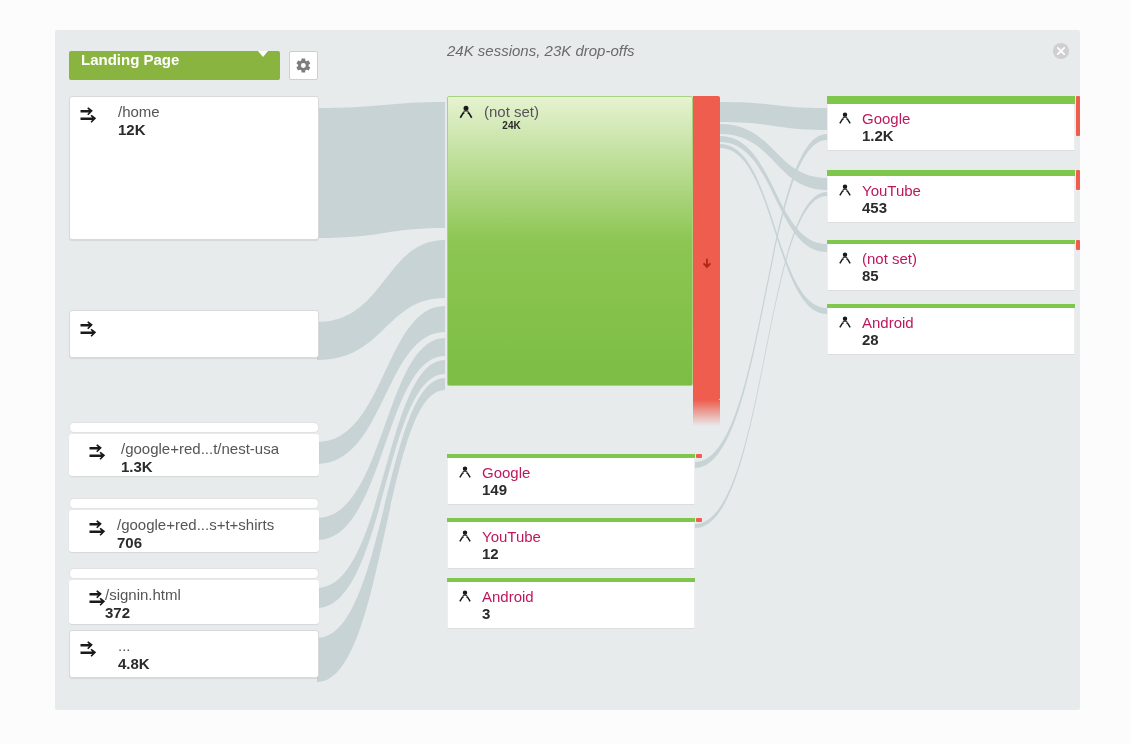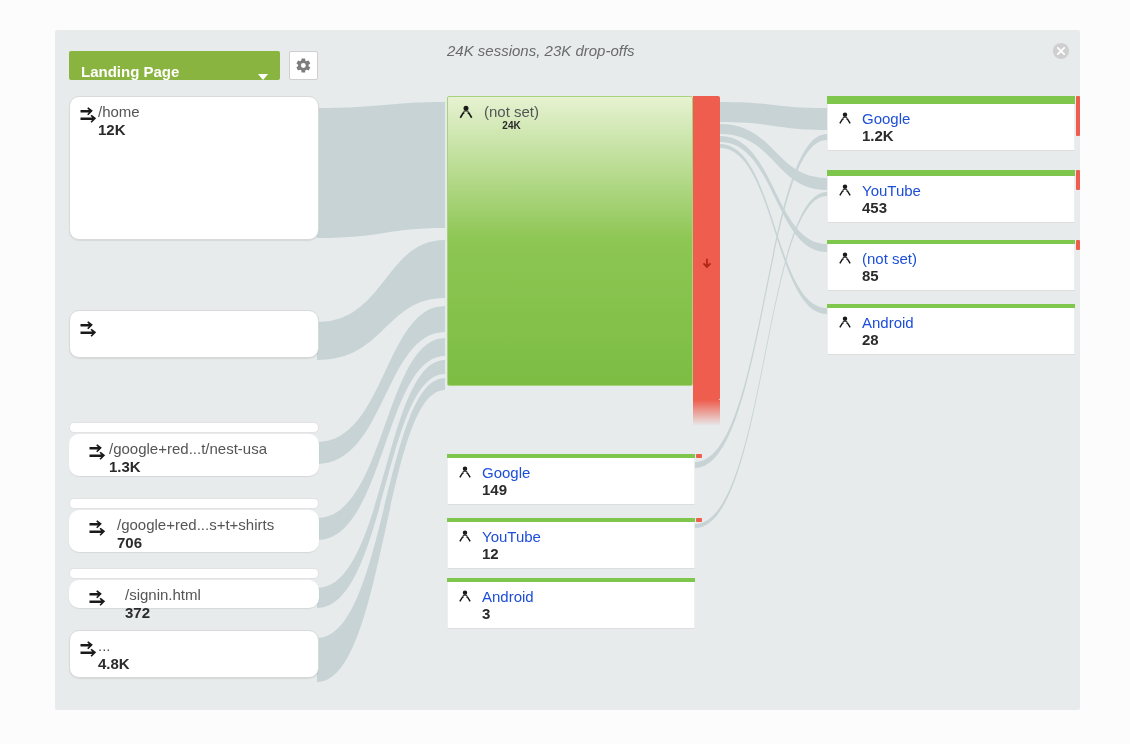--- a/index.html
+++ b/index.html
@@ -31,21 +31,21 @@
     position: absolute;
     top: 21px; left: 14px;
     width: 211px; height: 29px;
     background: #8ab440;
     border: none;
     border-radius: 2px;
     color: #fff;
     font-size: 15px;
     font-weight: 700;
     padding: 0 12px;
-    display: flex; align-items: flex-end; justify-content: space-between;
+    display: flex; align-items: flex-start; justify-content: space-between;
     cursor: pointer;
   }
   .dim-select .caret {
     width: 0; height: 0;
     border-left: 5px solid transparent;
     border-right: 5px solid transparent;
     border-top: 6px solid #fff;
   }
   .gear-btn {
     position: absolute;
@@ -70,26 +70,26 @@
     top: 12px; right: 10px;
     width: 18px; height: 18px;
     color: #b2b2b2;
     cursor: pointer;
   }
   
   .node {
     position: absolute;
     background: #fff;
     border: 1px solid #d9d9d9;
-    border-radius: 10px;
+    border-radius: 3px;
     box-shadow: 0 1px 1px rgba(0,0,0,.08);
     padding: 6px 8px 6px 8px;
     display: flex;
     align-items: flex-start;
-    gap: 0;
+    gap: 20px;
     cursor: pointer;
   }
   .node .txt .path { color: #555; font-size: 15px; white-space: nowrap; overflow: hidden; text-overflow: ellipsis; }
   .node .txt .val  { font-weight: 700; color: #2b2b2b; font-size: 15px; margin-top: 1px; }
   .node .icon { flex: 0 0 20px; margin-top: 2px; color:#1a1a1a; }
   .green-top { position:absolute; height:4px; background:#7fc64c; }
   
   .big-node {
     position: absolute;
     background: linear-gradient(#e6f2d1 0%, #8dc653 50%, #7cbd44 100%);
@@ -117,21 +117,21 @@
     background:#fff;
     border-bottom:1px solid #ddd;
     border-left:1px solid #eee;
     border-right:1px solid #eee;
     display:flex;
     align-items:flex-start;
     gap:8px;
     padding:6px 8px;
     cursor:pointer;
   }
-  .slim .txt .path { color:#1d4ed8; font-size:15px; }
+  .slim .txt .path { color:#be185d; font-size:15px; }
   .slim .txt .val  { font-weight:700; color:#2b2b2b; font-size:15px; }
   .white-pill {
     position:absolute;
     height:11px;
     background:#fff;
     border:1px solid #e2e2e2;
     border-radius:5px;
   }
   .right-red-sliver {
     position:absolute;
@@ -198,21 +198,21 @@
 
   <div class="node" style="top:280px; left:14px; width:250px; height:48px">
     <span class="icon">
       <svg width="20" height="20" viewBox="0 0 24 24">
           <path fill="currentColor" d="M3 6h10l-2-2 1.4-1.4L17.8 7 12.4 12.4 11 11l2-2H3V6zm0 9h14l-2-2 1.4-1.4L21.8 16l-5.4 5.4L15 20l2-2H3v-3z"></path>
         </svg>
     </span>
   </div>
 
   <div class="white-pill" style="top:392px; left:14px; width:250px"></div>
-  <div class="node" style="top:404px; left:14px; width:250px; height:42px; border:none; padding-left:40px">
+  <div class="node" style="top:404px; left:14px; width:250px; height:42px; border:none; padding-left:52px">
     <span class="icon" style="position:absolute; left:18px">
       <svg width="20" height="20" viewBox="0 0 24 24">
           <path fill="currentColor" d="M3 6h10l-2-2 1.4-1.4L17.8 7 12.4 12.4 11 11l2-2H3V6zm0 9h14l-2-2 1.4-1.4L21.8 16l-5.4 5.4L15 20l2-2H3v-3z"></path>
         </svg>
     </span>
     <div class="txt">
       <div class="path">/google+red...t/nest-usa</div>
       <div class="val">1.3K</div>
     </div>
   </div>
@@ -224,21 +224,21 @@
           <path fill="currentColor" d="M3 6h10l-2-2 1.4-1.4L17.8 7 12.4 12.4 11 11l2-2H3V6zm0 9h14l-2-2 1.4-1.4L21.8 16l-5.4 5.4L15 20l2-2H3v-3z"></path>
         </svg>
     </span>
     <div class="txt">
       <div class="path">/google+red...s+t+shirts</div>
       <div class="val">706</div>
     </div>
   </div>
 
   <div class="white-pill" style="top:538px; left:14px; width:250px"></div>
-  <div class="node" style="top:550px; left:14px; width:250px; height:28px; border:none; padding-left:56px">
+  <div class="node" style="top:550px; left:14px; width:250px; height:44px; border:none; padding-left:36px">
     <span class="icon" style="position:absolute; left:18px">
       <svg width="20" height="20" viewBox="0 0 24 24">
           <path fill="currentColor" d="M3 6h10l-2-2 1.4-1.4L17.8 7 12.4 12.4 11 11l2-2H3V6zm0 9h14l-2-2 1.4-1.4L21.8 16l-5.4 5.4L15 20l2-2H3v-3z"></path>
         </svg>
     </span>
     <div class="txt">
       <div class="path">/signin.html</div>
       <div class="val">372</div>
     </div>
   </div>

